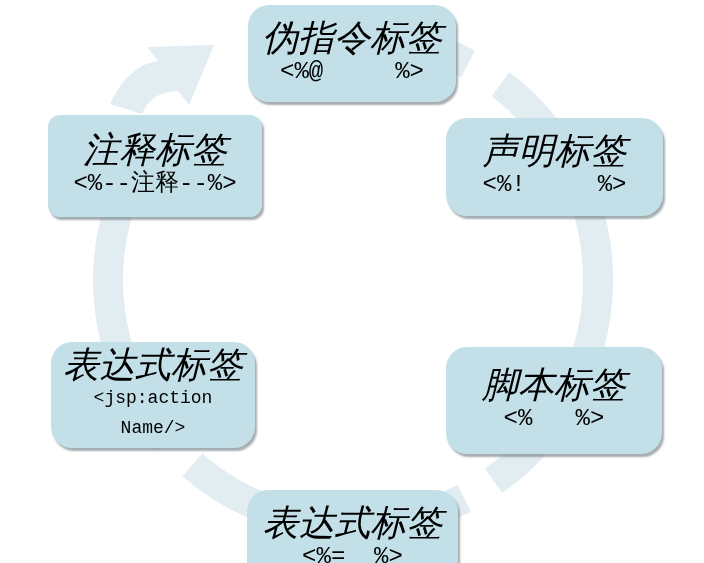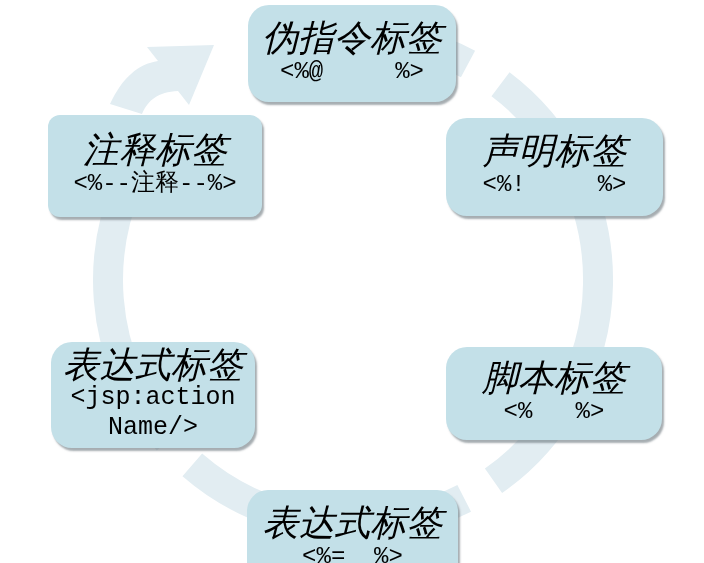--- a/index.html
+++ b/index.html
@@ -55,27 +55,27 @@
     font-style: italic;
   }
   .node-code {
     font-family: "Liberation Mono", "DejaVu Sans Mono", monospace;
     font-size: 24px;
     line-height: 32px;
     color: var(--text, #000000);
     white-space: pre;
   }
   .node-code.big {
-    font-size: 25px;
+    font-size: 18px;
     line-height: 30px;
   }
   
   #node-directive   { left: 248px; top:   5px; width: 208px; height:  97px; }
   #node-declaration { left: 446px; top: 118px; width: 217px; height:  98px; }
-  #node-script      { left: 446px; top: 347px; width: 216px; height:  93px; }
+  #node-script      { left: 446px; top: 347px; width: 216px; height:  107px; }
   #node-expression  { left: 247px; top: 458px; width: 211px; height:  97px; margin-top: 32px; }
   #node-action      { left:  51px; top: 342px; width: 204px; height: 106px; }
   #node-comment     { left:  48px; top: 115px; width: 214px; height: 102px; border-radius: 12px; }
 </style>
 </head>
 <body>
 
 <div class="stage">
 
   <svg class="ring-svg" width="704" height="563" viewBox="0 0 704 563" aria-hidden="true">

